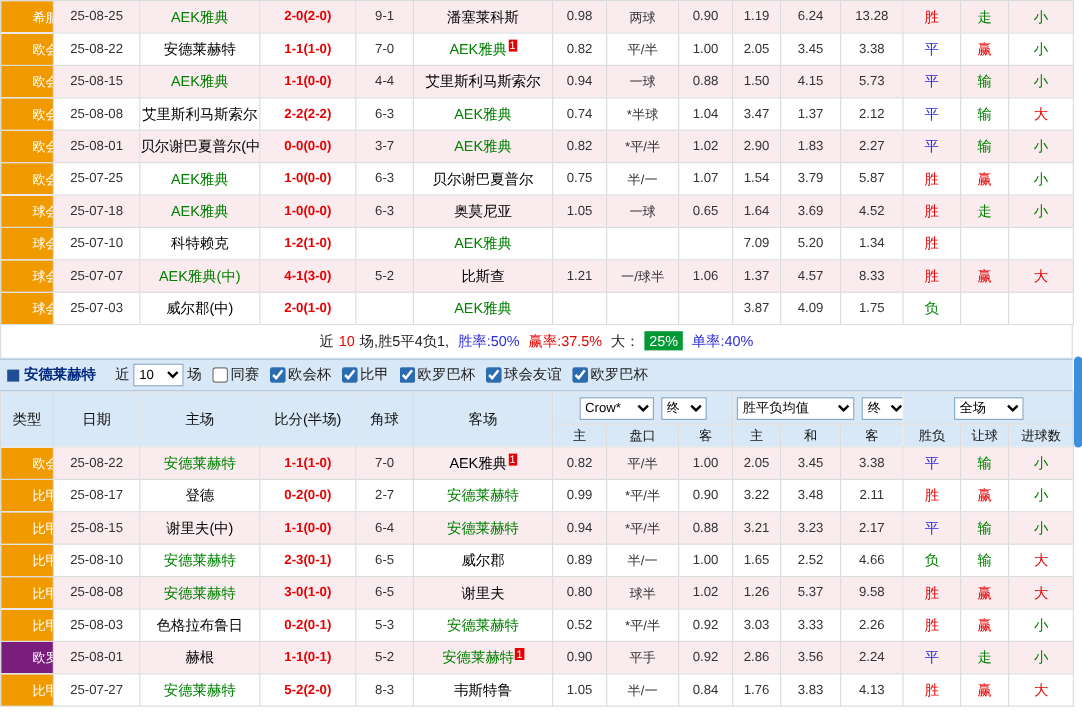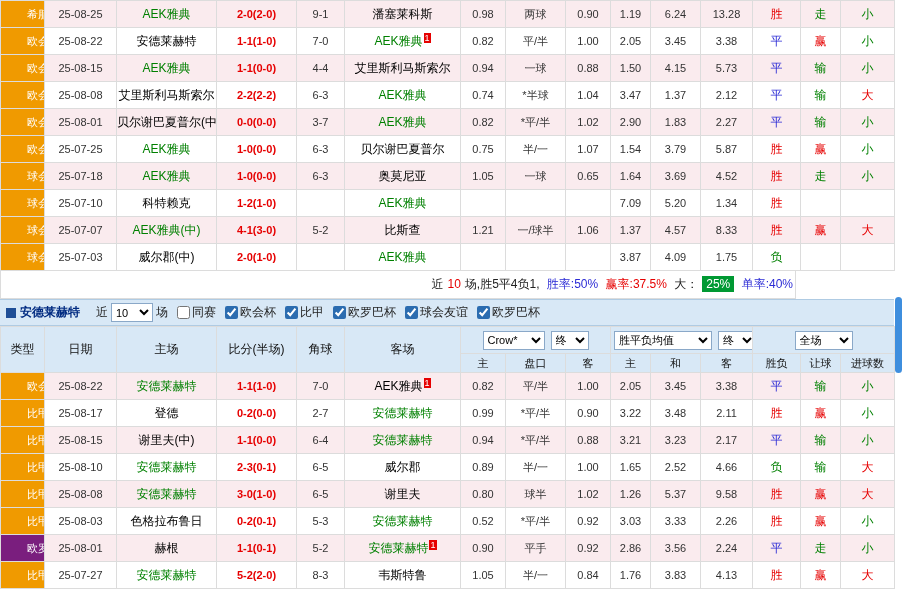--- a/index.html
+++ b/index.html
@@ -10,21 +10,21 @@
   .grid td{border:1px solid #dcdcdc;height:27px;text-align:center;white-space:nowrap;overflow:hidden;padding:0;}
   tr.alt td{background:#faebee;}
   td.league{color:#fff;font-size:11px;padding-left:26px;}
   td.date{font-size:11px;color:#333;}
   td.team{font-size:12px;color:#000;}
   td.team.focus{color:#008000;}
   td.score{color:#e60000;font-weight:bold;font-size:11px;}
   td.corner,td.odds{font-size:11px;color:#333;}
   td.oc{font-size:12px;}
   .badge{display:inline-block;background:#e60000;color:#fff;font-size:9px;line-height:10px;padding:0 1px;margin-left:1px;vertical-align:4px;font-weight:normal;}
-  .summary{width:796px;height:28px;line-height:27px;text-align:right;border:1px solid #dcdcdc;border-top:none;font-size:12px;color:#222;background:#fff;}
+  .summary{width:894px;height:28px;line-height:27px;text-align:center;border:1px solid #dcdcdc;border-top:none;font-size:12px;color:#222;background:#fff;}
   .summary span{margin:0 2px;}
   .red{color:#e60000;}
   .blue{color:#2b2bd5;}
   .chip{background:#009933;color:#fff;padding:1px 4px;}
   .section-bar{width:894px;height:27px;background:#d8e8f6;border-top:1px solid #afcbe3;border-bottom:1px solid #afcbe3;display:flex;align-items:center;padding:0 6px;font-size:12px;color:#222;}
   .sq{width:10px;height:10px;background:#1f4e96;display:inline-block;margin-right:4px;}
   .title{font-weight:bold;color:#002a80;margin-right:16px;}
   select{font-size:11px;height:19px;border:1px solid #8aa8c8;background:#fff;padding:0;margin:0 3px;}
   .bookmaker-sel{width:62px;} .stage-sel{width:38px;} .avg-sel{width:98px;} .scope-sel{width:58px;} .count-sel{width:42px;}
   label.filter{display:inline-flex;align-items:center;margin-left:9px;}

